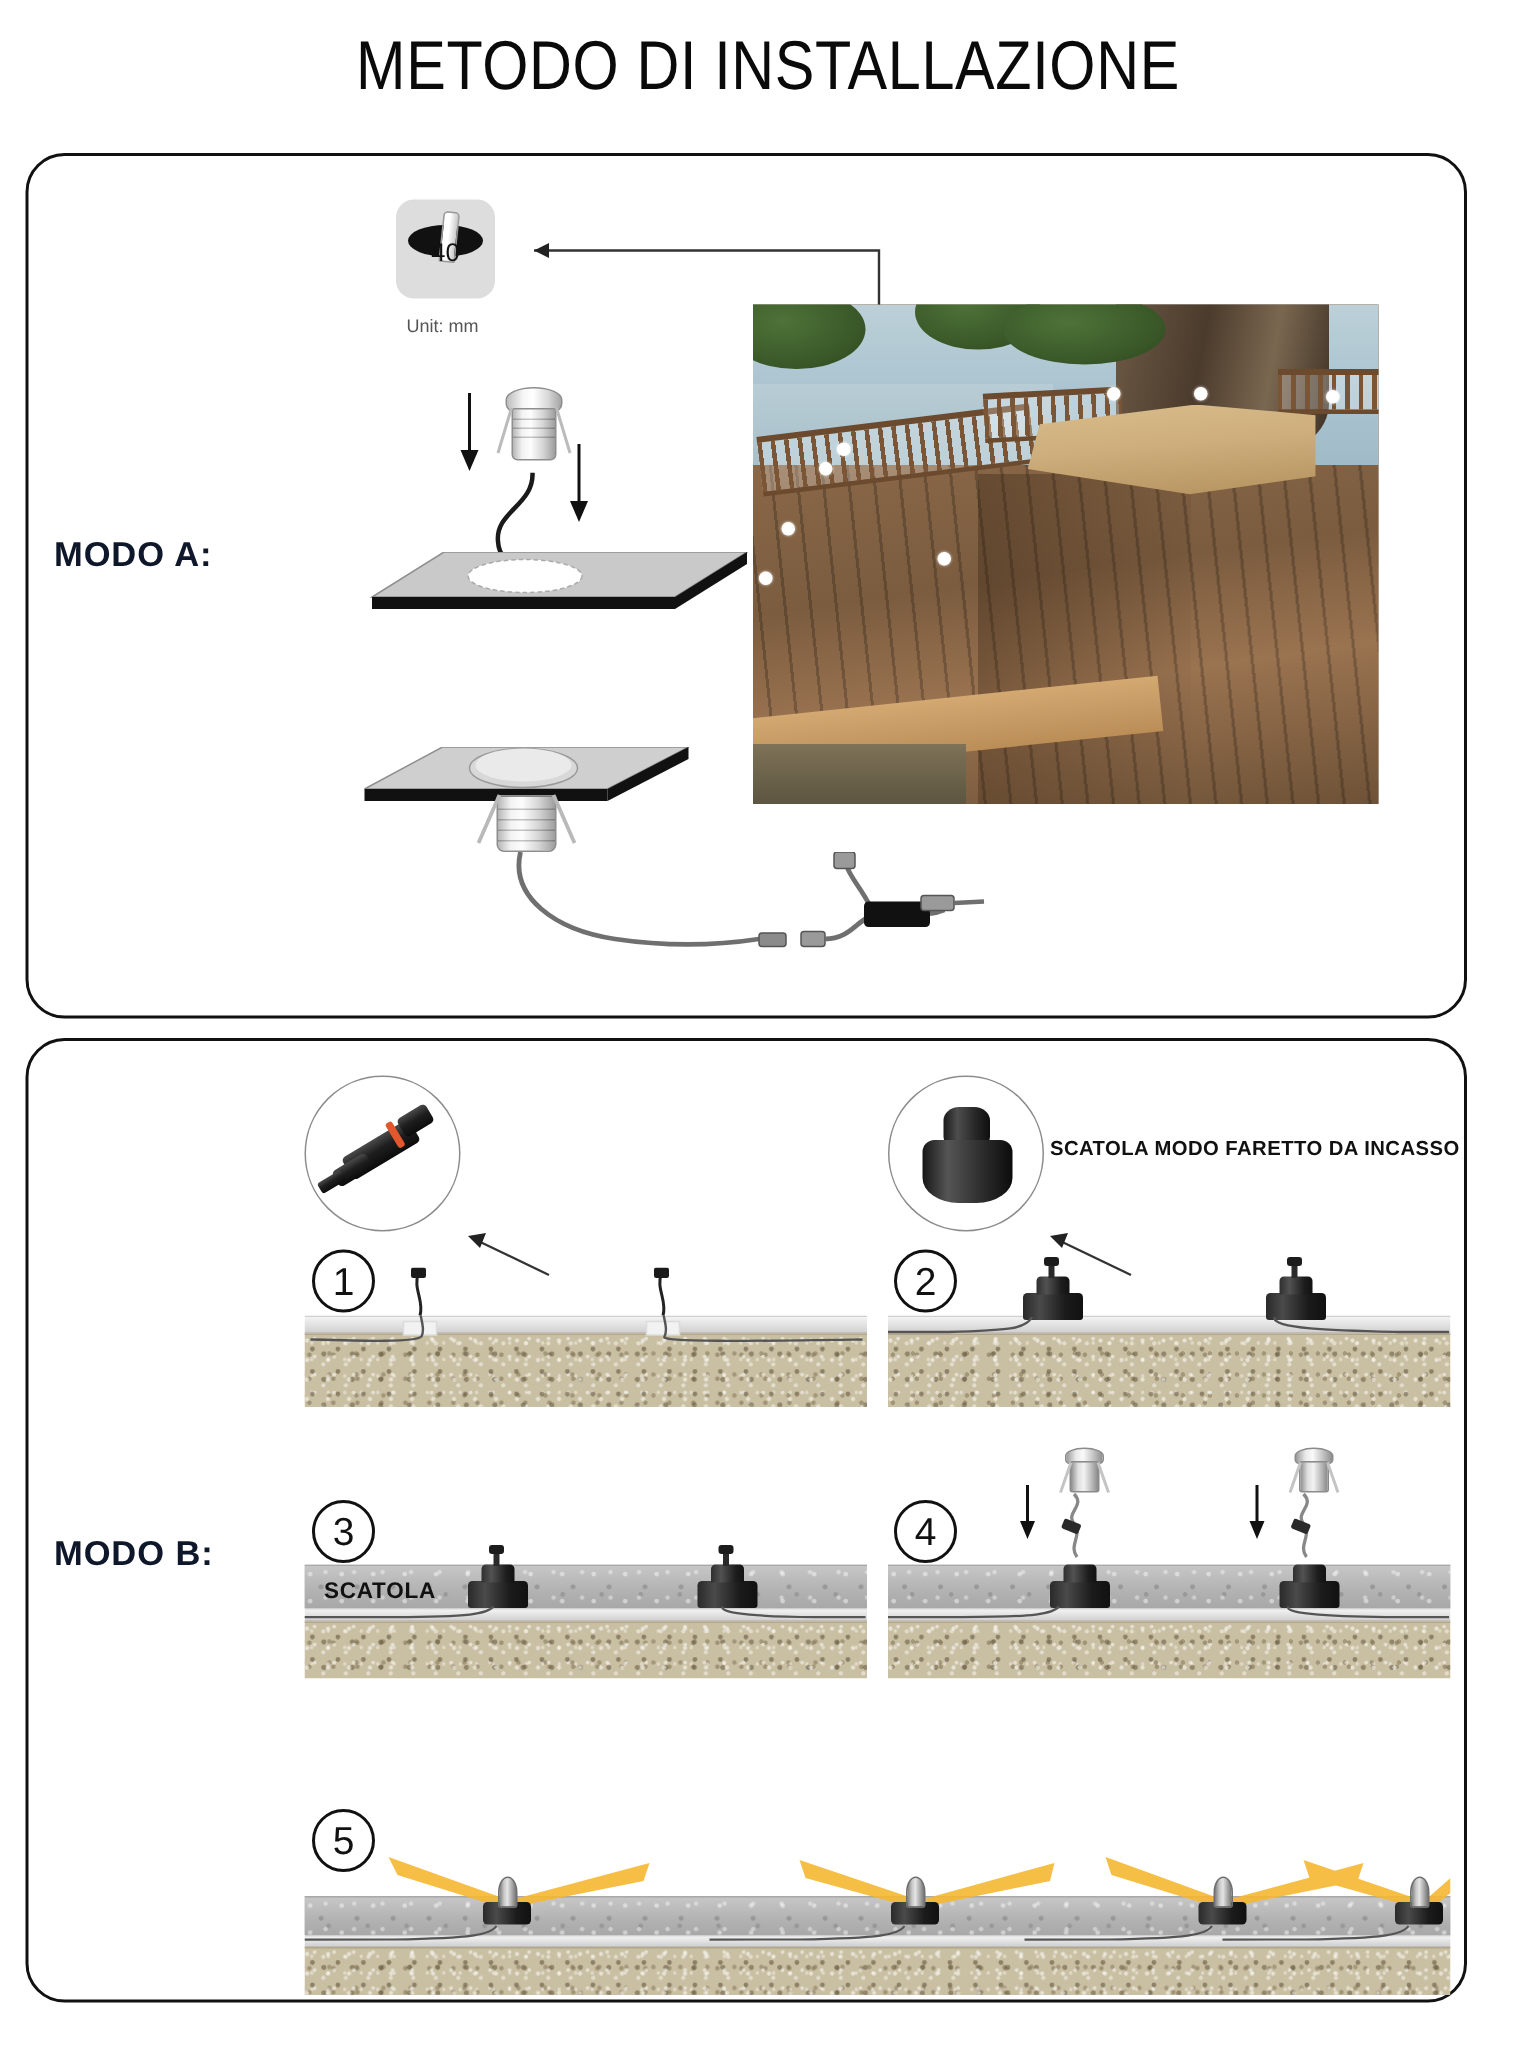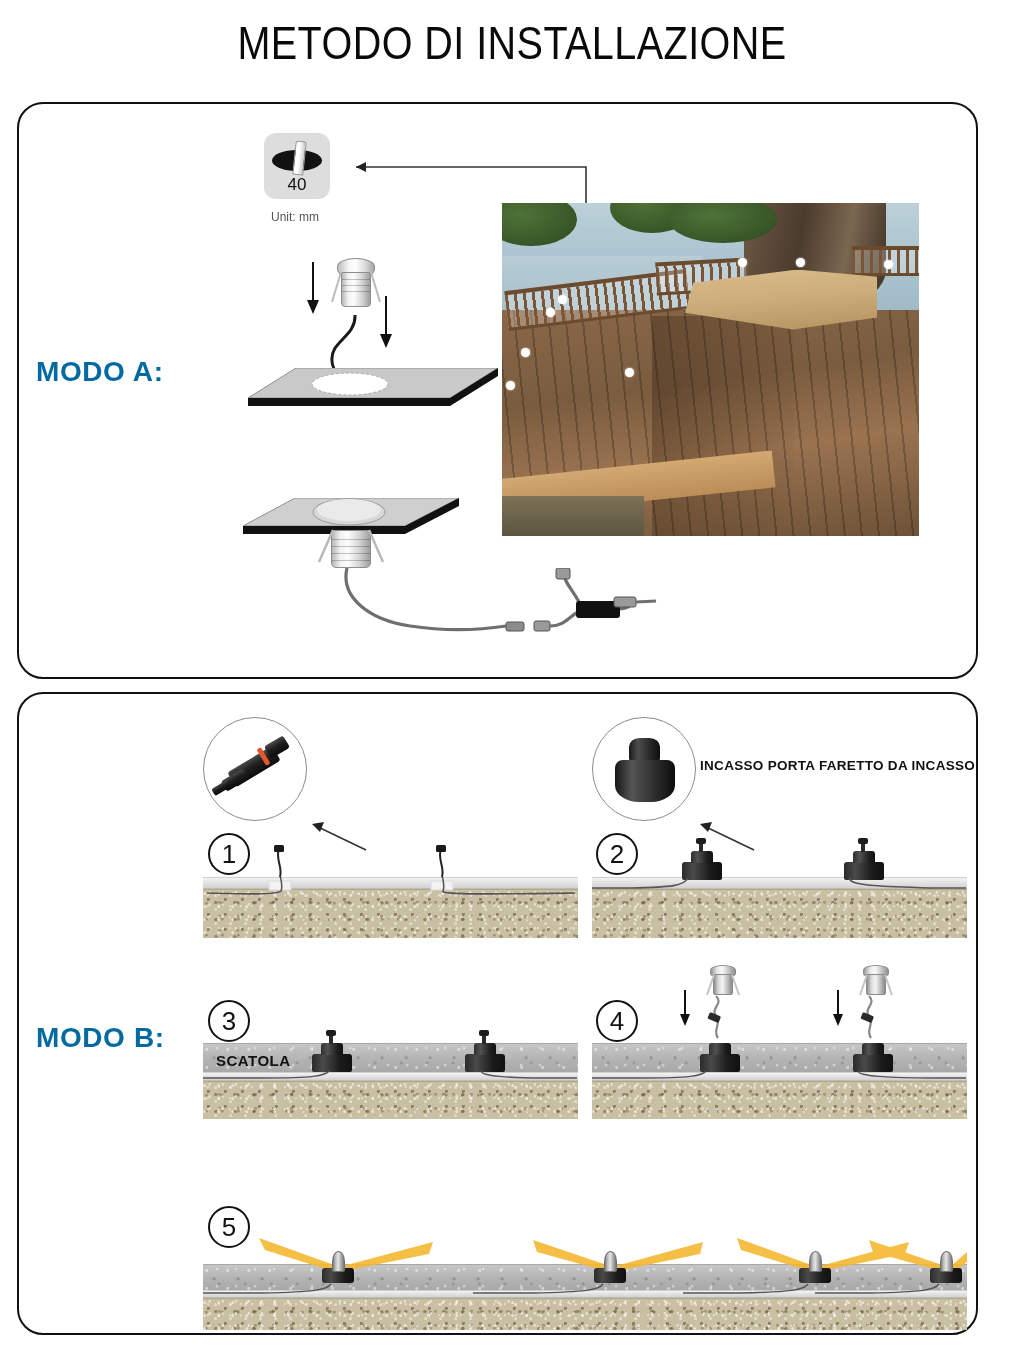--- a/index.html
+++ b/index.html
@@ -30,23 +30,23 @@
     border-radius: 26px;
     background: #fff;
   }
   #card-a { left: 17px; top: 102px; width: 961px; height: 577px; }
   #card-b { left: 17px; top: 692px; width: 961px; height: 643px; }
 
   .modo-label {
     position: absolute;
     font-family: "Liberation Sans", sans-serif;
     font-weight: bold;
-    font-size: 28px;
+    font-size: 23px;
     letter-spacing: 0.6px;
-    color: #0369a1;
+    color: #0f172a;
   }
 
   
   .spec-icon {
     position: absolute;
     width: 66px; height: 66px;
     background: #dddddd;
     border-radius: 12px;
     overflow: hidden;
   }
@@ -58,21 +58,21 @@
   }
   .spec-bit {
     position: absolute; left: 30px; top: 8px;
     width: 11px; height: 34px;
     background: linear-gradient(90deg,#fdfdfd 0%, #ffffff 40%, #c9c9c9 100%);
     border: 1px solid #9a9a9a;
     border-radius: 3px 3px 1px 1px;
     transform: rotate(6deg);
   }
   .spec-num {
-    position: absolute; left: 0; bottom: 4px; width: 66px;
+    position: absolute; left: 0; bottom: 20px; width: 66px;
     text-align: center;
     font-size: 17px; color: #111;
     font-family: "Liberation Sans", sans-serif;
   }
   .spec-unit {
     position: absolute;
     font-size: 12px; color: #555;
     font-family: "Liberation Sans", sans-serif;
   }
 
@@ -442,21 +442,21 @@
     <path d="M 76 4 C 72 14, 80 22, 77 32" stroke="#222" stroke-width="2" fill="none"></path>
     <path d="M 238 4 C 234 14, 242 22, 239 32" stroke="#222" stroke-width="2" fill="none"></path>
     <rect x="71" y="0" width="10" height="7" rx="1.5" fill="#1a1a1a"></rect>
     <rect x="233" y="0" width="10" height="7" rx="1.5" fill="#1a1a1a"></rect>
   </svg>
 
   <div class="inset" style="left:592px; top:717px; width:104px; height:104px;">
     <div class="scatola-3d-top" style="left:36px; top:20px; width:31px; height:26px;"></div>
     <div class="scatola-3d-base" style="left:22px; top:42px; width:60px; height:42px;"></div>
   </div>
-  <div class="inset-caption" style="left:700px; top:758px;">INCASSO PORTA FARETTO DA INCASSO</div>
+  <div class="inset-caption" style="left:700px; top:758px;">SCATOLA MODO FARETTO DA INCASSO</div>
   <svg style="position:absolute; left:678px; top:810px;" width="80" height="50">
     <path d="M 76 40 L 26 16" stroke="#333" stroke-width="1.5" fill="none"></path>
     <polygon points="22,14 34,12 30,22" fill="#222"></polygon>
   </svg>
   <div class="step-badge" style="left:596px; top:833px;">
     <span>2</span>
   </div>
 
   <div class="scene" style="left:592px; top:877px; width:375px; height:61px;">
     <div class="layer-screed" style="top:0; height:12px;"></div>

